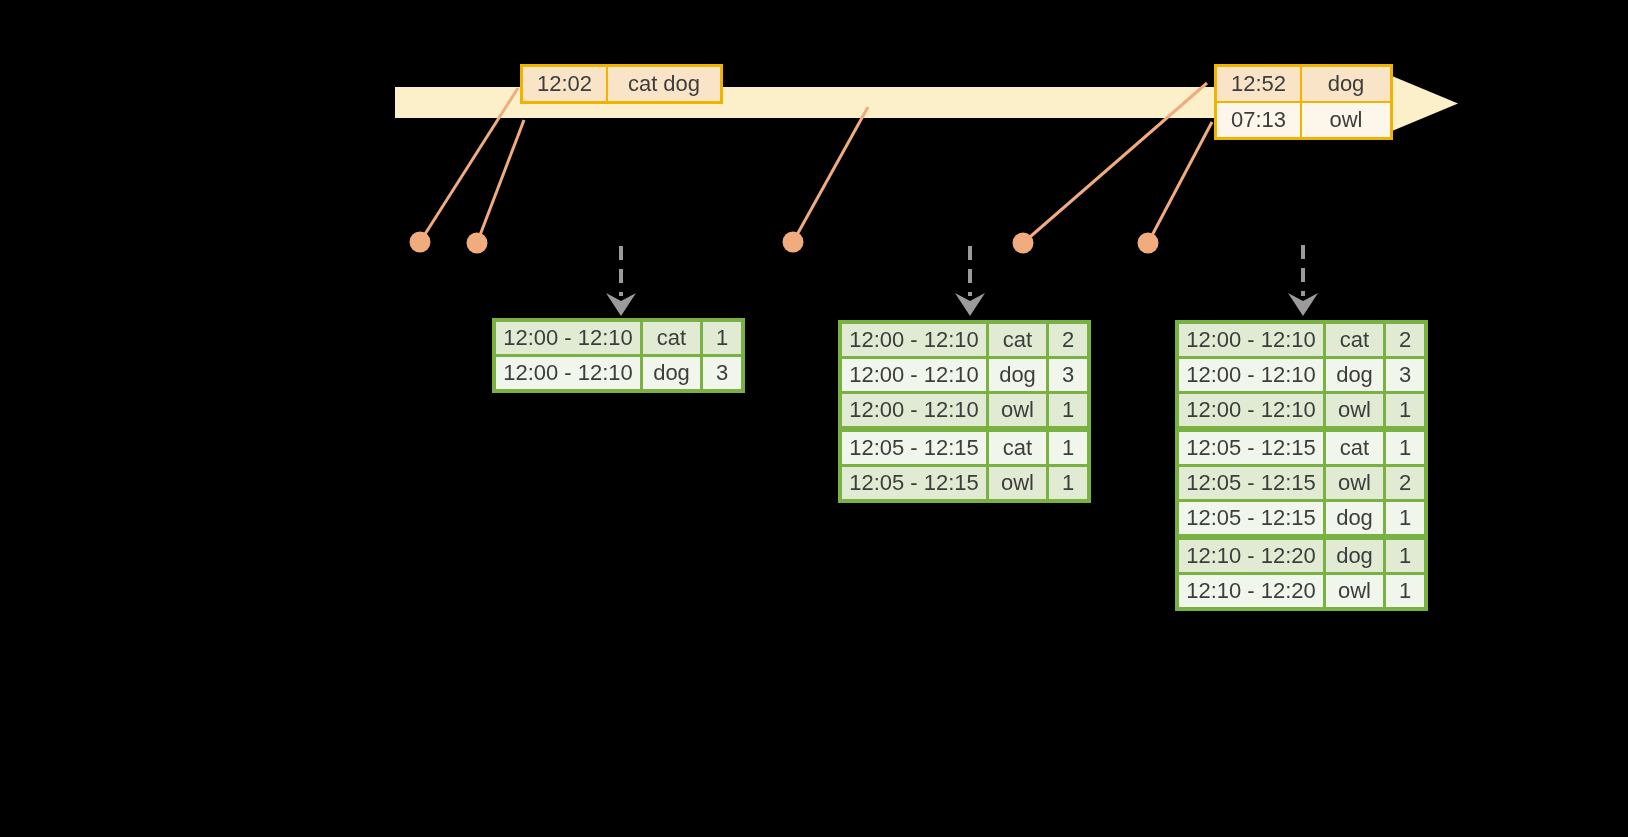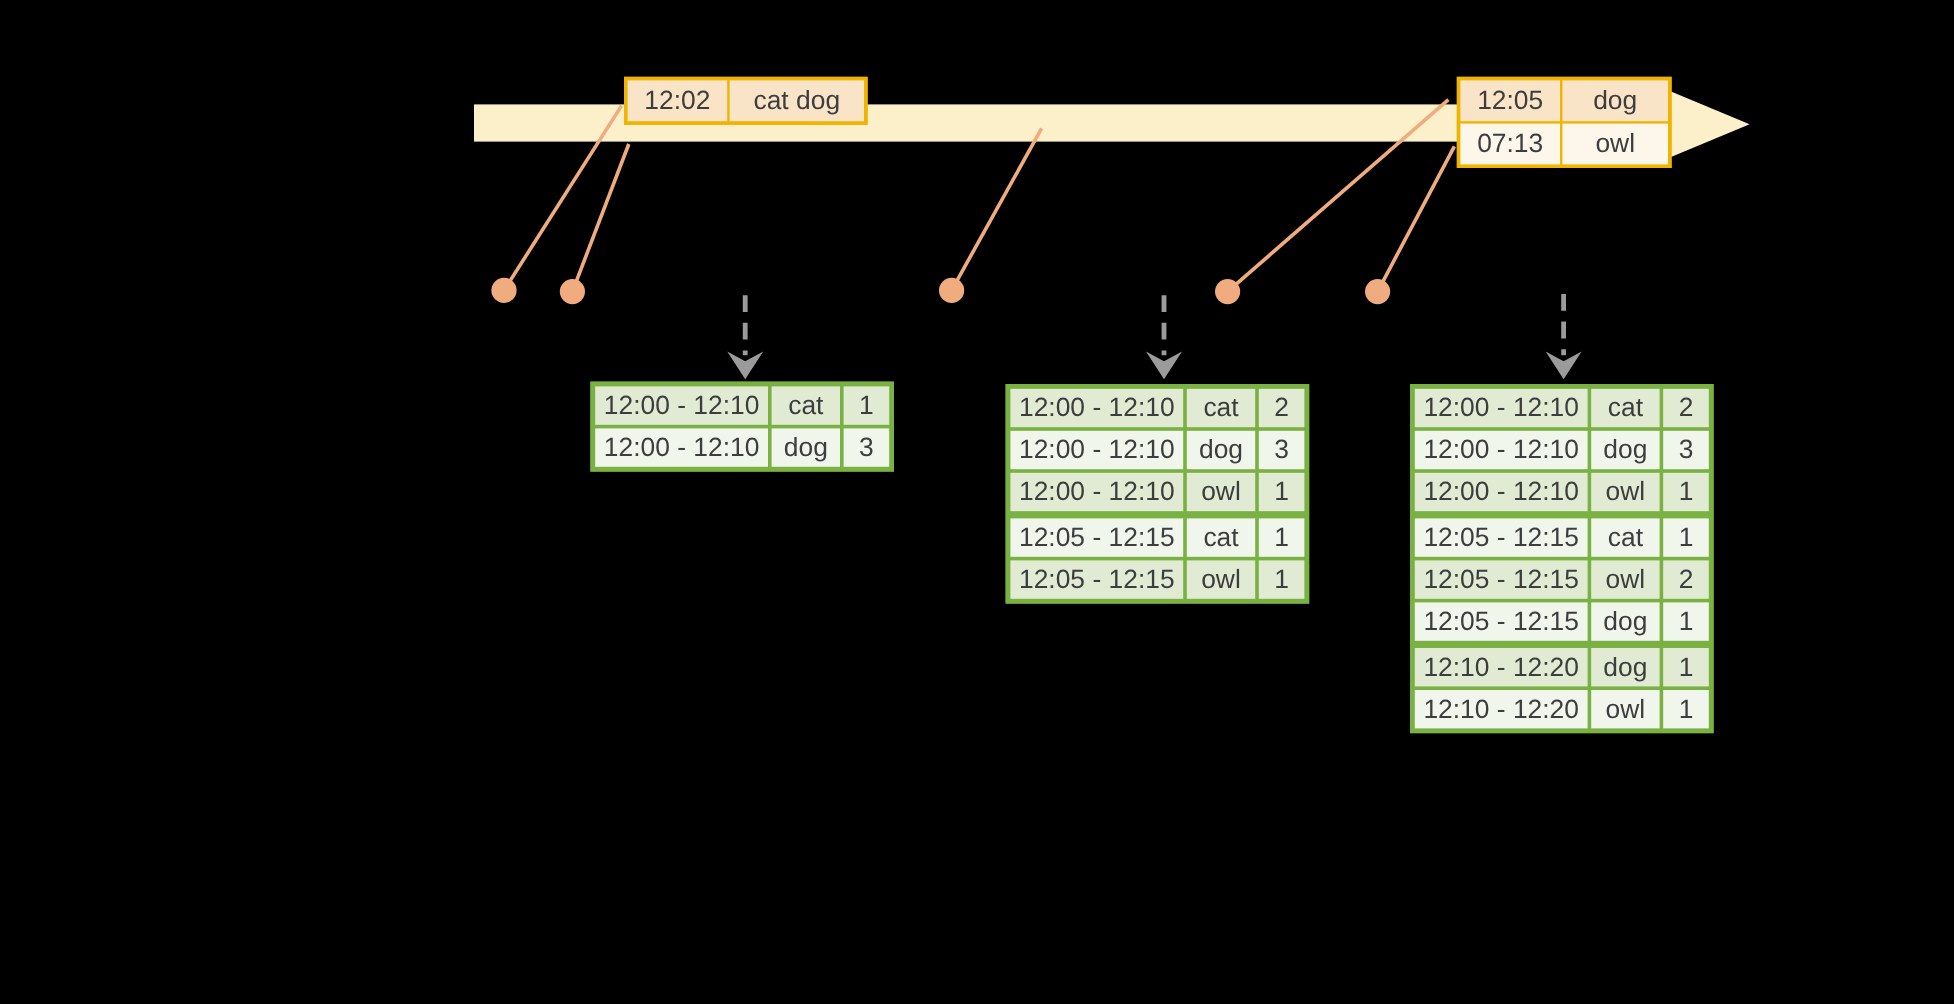--- a/index.html
+++ b/index.html
@@ -82,21 +82,21 @@
   <div id="event-a" class="dtable event-table" style="left:520px;top:64px;">
       <div class="trow dark">
         <div class="cell">12:02</div>
         <div class="cell">cat dog</div>
       </div>
     </div>
 
 
   <div id="event-c" class="dtable event-table" style="left:1214px;top:64px;">
       <div class="trow dark">
-        <div class="cell">12:05</div>
+        <div class="cell">12:52</div>
         <div class="cell">dog</div>
       </div>
       <div class="trow light">
         <div class="cell">07:13</div>
         <div class="cell">owl</div>
       </div>
     </div>
 
   <div id="result-1" class="dtable result-table" style="left:492px;top:318px;">
       <div class="trow dark">

